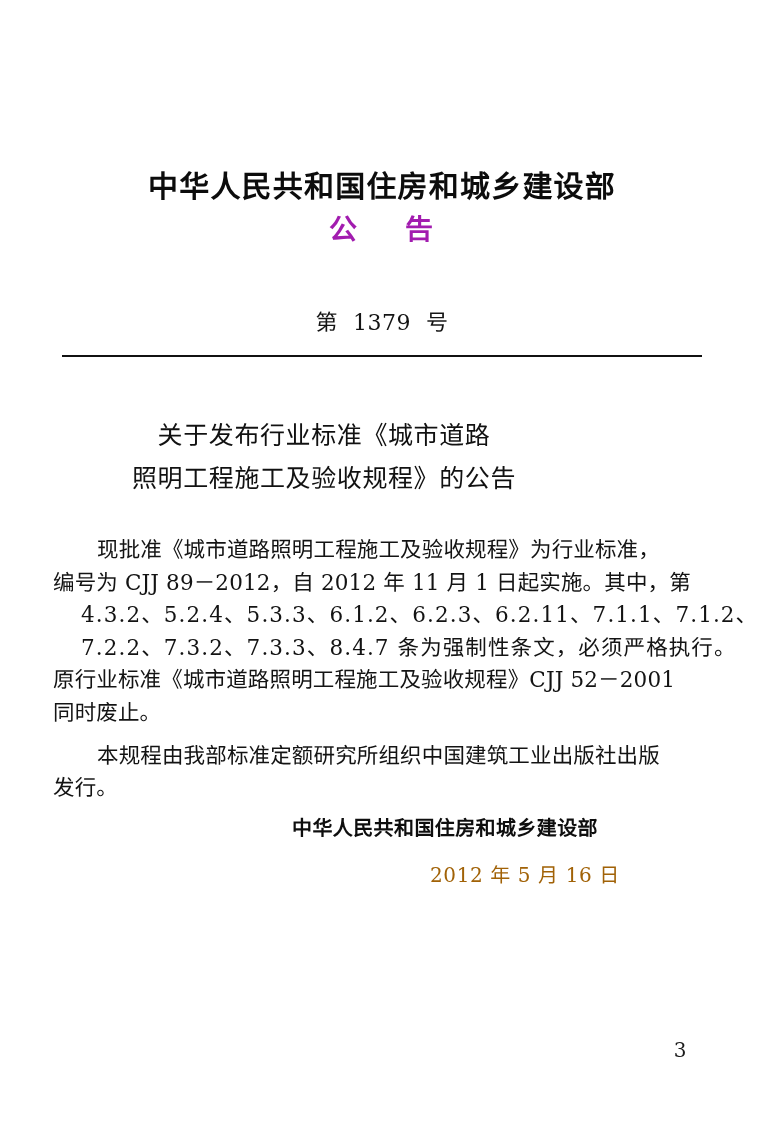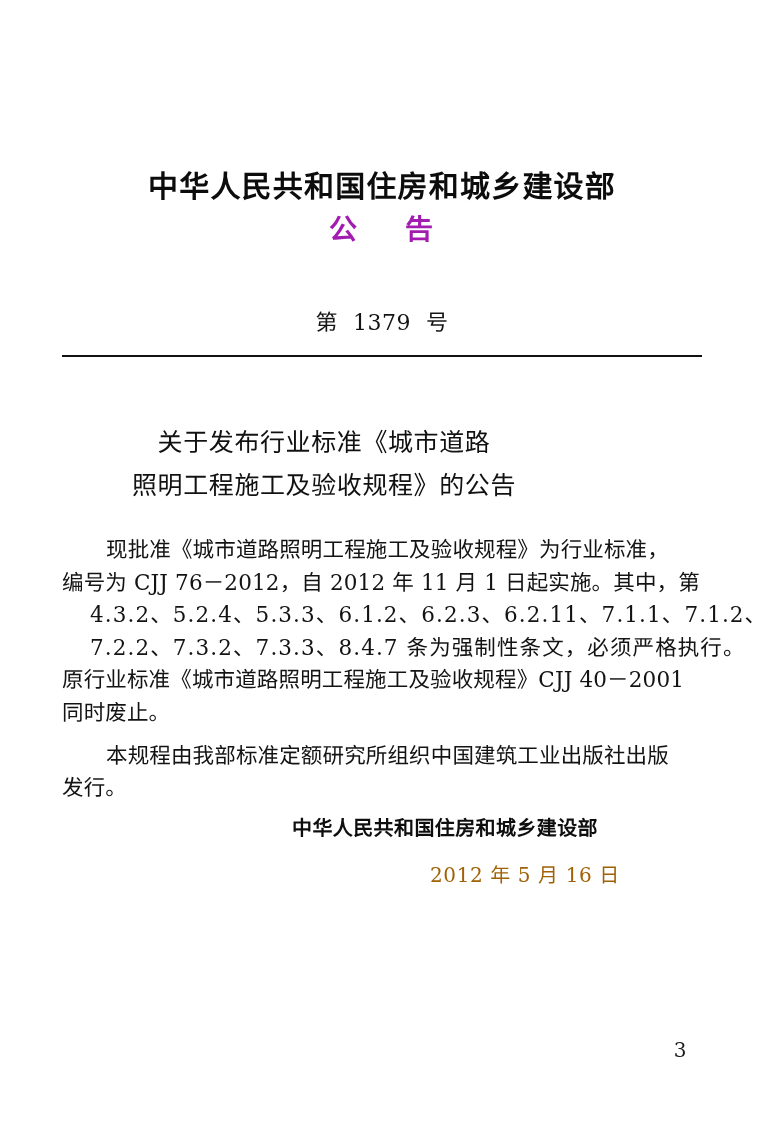--- a/index.html
+++ b/index.html
@@ -84,28 +84,27 @@
   .doc-title {
     position: absolute;
     left: 0;
     top: 414px;
     width: 648px;
     text-align: center;
     font-size: 25px;
     line-height: 1.72;
     letter-spacing: 0.6px;
     color: #111111;
-    margin-top: 7px;
   }
   .doc-title .tline { display: block; white-space: nowrap; }
 
   
   .body-block {
     position: absolute;
-    left: 62px;
+    left: 53px;
     top: 534px;
     width: 620px;
     font-size: 21.5px;
     line-height: 32.6px;
     color: #131313;
   }
 
   .body-block .ln {
     display: block;
     white-space: nowrap;
@@ -172,24 +171,24 @@
 
   <div class="rule"></div>
 
   <div class="doc-title">
     <span class="tline">关于发布行业标准《城市道路</span>
     <span class="tline">照明工程施工及验收规程》的公告</span>
   </div>
 
   <div class="body-block">
     <span class="ln indent">现批准《城市道路照明工程施工及验收规程》为行业标准，</span>
-    <span class="ln">编号为 CJJ 76－2012，自 2012 年 11 月 1 日起实施。其中，第</span>
+    <span class="ln">编号为 CJJ 89－2012，自 2012 年 11 月 1 日起实施。其中，第</span>
     <span class="ln spaced">4.3.2、5.2.4、5.3.3、6.1.2、6.2.3、6.2.11、7.1.1、7.1.2、</span>
     <span class="ln spaced">7.2.2、7.3.2、7.3.3、8.4.7 条为强制性条文，必须严格执行。</span>
-    <span class="ln">原行业标准《城市道路照明工程施工及验收规程》CJJ 40－2001</span>
+    <span class="ln">原行业标准《城市道路照明工程施工及验收规程》CJJ 52－2001</span>
     <span class="ln">同时废止。</span>
     <span class="para-gap"></span>
     <span class="ln indent">本规程由我部标准定额研究所组织中国建筑工业出版社出版</span>
     <span class="ln">发行。</span>
   </div>
 
   <div class="signature">
     <div class="sign-org">中华人民共和国住房和城乡建设部</div>
     <div class="sign-date">2012 年 5 月 16 日</div>
   </div>

